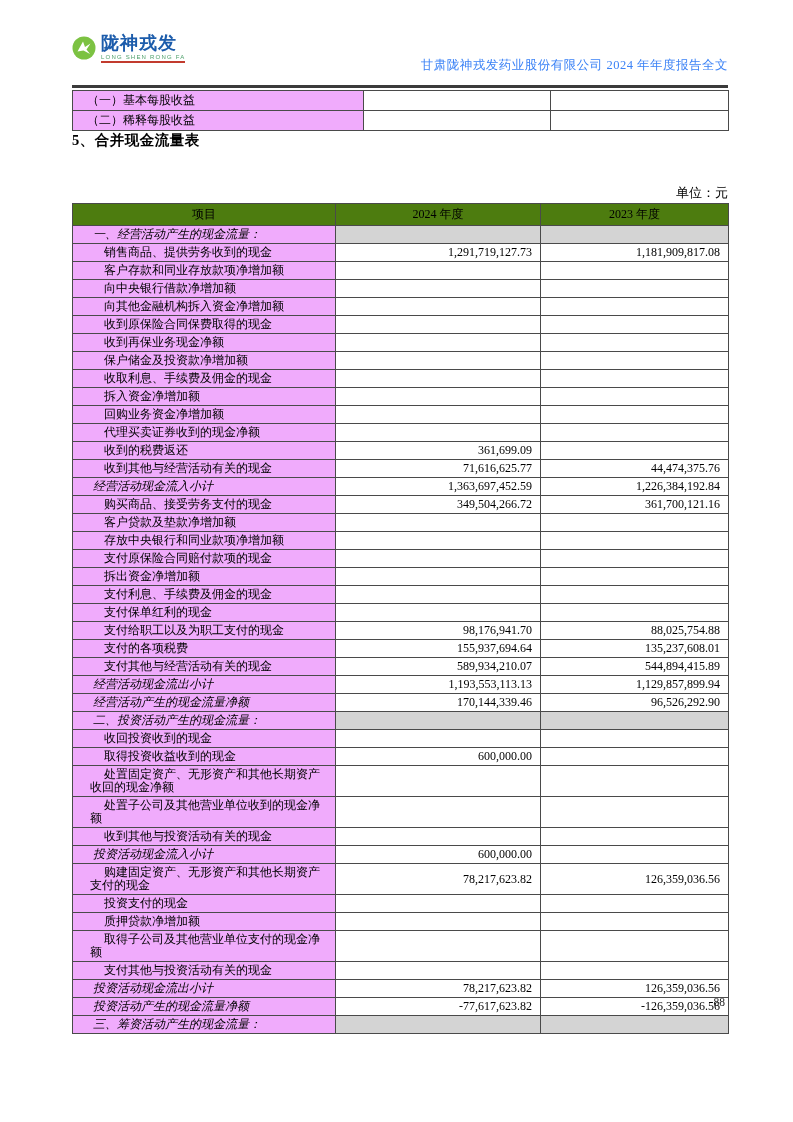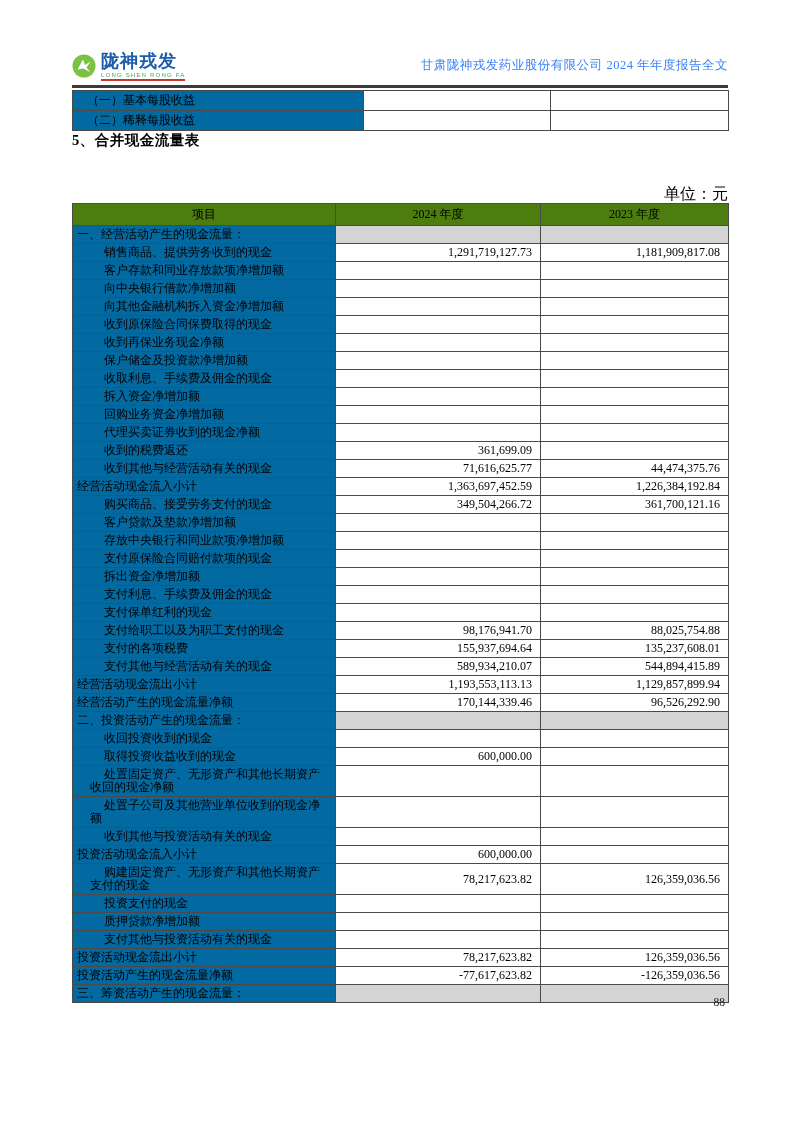--- a/index.html
+++ b/index.html
@@ -2,43 +2,43 @@
 <html><head>
 <meta charset="utf-8">
 <style>
   html,body{margin:0;padding:0;background:#e8e8e8;}
   .page{
     position:relative;width:793px;height:1122px;background:#ffffff;
     font-family:"Liberation Serif","DejaVu Serif",serif;color:#000;overflow:hidden;
     margin:0 auto;box-shadow:0 0 6px rgba(0,0,0,.25);
   }
   
-  .logo{position:absolute;left:72px;top:52px;display:flex;align-items:flex-start;}
+  .logo{position:absolute;left:72px;top:34px;display:flex;align-items:flex-start;}
   .logo-circle{width:24px;height:24px;margin-right:5px;margin-top:2px;}
   .logo-text-block{display:flex;flex-direction:column;line-height:1;}
   .brand-cn{font-family:"Liberation Sans","DejaVu Sans",sans-serif;font-weight:bold;font-size:18px;color:#1c5cab;letter-spacing:1px;}
   .brand-en{font-family:"Liberation Sans","DejaVu Sans",sans-serif;font-size:6px;color:#4fa06b;letter-spacing:1.2px;margin-top:2px;border-bottom:2px solid #c23b2e;padding-bottom:1px;display:inline-block;}
   .report-title{position:absolute;top:57px;right:65px;font-size:12.5px;color:#3b82f6;letter-spacing:.5px;}
   .header-rule{position:absolute;left:72px;right:65px;top:85px;height:3px;background:#3b3b3b;}
   
   table{border-collapse:collapse;table-layout:fixed;width:656px;}
   .eps-table{position:absolute;left:72px;top:90px;}
   .cf-table{position:absolute;left:72px;top:203px;}
   td,th{border:1px solid #4a4a4a;font-size:12px;line-height:13px;padding:2px 6px;vertical-align:middle;overflow:hidden;}
   th{background:#4d7c0f;font-weight:normal;text-align:center;padding:4px 2px;}
-  .label-cell{background:#0369a1;text-align:left;}
+  .label-cell{background:#f0abfc;text-align:left;}
   .value-cell{background:#ffffff;text-align:right;padding-right:8px;}
   tr.row-section .value-cell{background:#d4d4d4;}
   tr.row-item .label-cell{text-indent:14px;padding-left:17px;}
   tr.row-eps .label-cell{text-indent:10px;padding-left:4px;}
-  tr.row-section .label-cell,tr.row-subtotal .label-cell{padding-left:4px;}
+  tr.row-section .label-cell,tr.row-subtotal .label-cell{padding-left:20px;font-style:italic;}
   .eps-table td{padding-top:3px;padding-bottom:3px;}
   
   .section-title{position:absolute;left:72px;top:131px;font-size:14.5px;font-weight:bold;letter-spacing:.5px;}
-  .unit-label{position:absolute;left:72px;top:184px;width:656px;text-align:right;font-size:16px;}
+  .unit-label{position:absolute;left:72px;top:184px;width:656px;text-align:right;font-size:13px;}
   .page-number{position:absolute;top:996px;right:68px;font-size:11.5px;color:#222;}
 </style>
 </head>
 <body>
 
 <div class="page">
 
   <div class="logo">
     <svg class="logo-circle" viewBox="0 0 24 24">
       <circle cx="12" cy="12" r="11.5" fill="#7cc242"></circle>
@@ -268,20 +268,25 @@
           <td class="label-cell">投资支付的现金</td>
           <td class="value-cell"></td>
           <td class="value-cell"></td>
         </tr>
         <tr class="row-item">
           <td class="label-cell">质押贷款净增加额</td>
           <td class="value-cell"></td>
           <td class="value-cell"></td>
         </tr>
         <tr class="row-item">
+          <td class="label-cell">取得子公司及其他营业单位支付的现金净额</td>
+          <td class="value-cell"></td>
+          <td class="value-cell"></td>
+        </tr>
+        <tr class="row-item">
           <td class="label-cell">支付其他与投资活动有关的现金</td>
           <td class="value-cell"></td>
           <td class="value-cell"></td>
         </tr>
         <tr class="row-subtotal">
           <td class="label-cell">投资活动现金流出小计</td>
           <td class="value-cell">78,217,623.82</td>
           <td class="value-cell">126,359,036.56</td>
         </tr>
         <tr class="row-subtotal">

